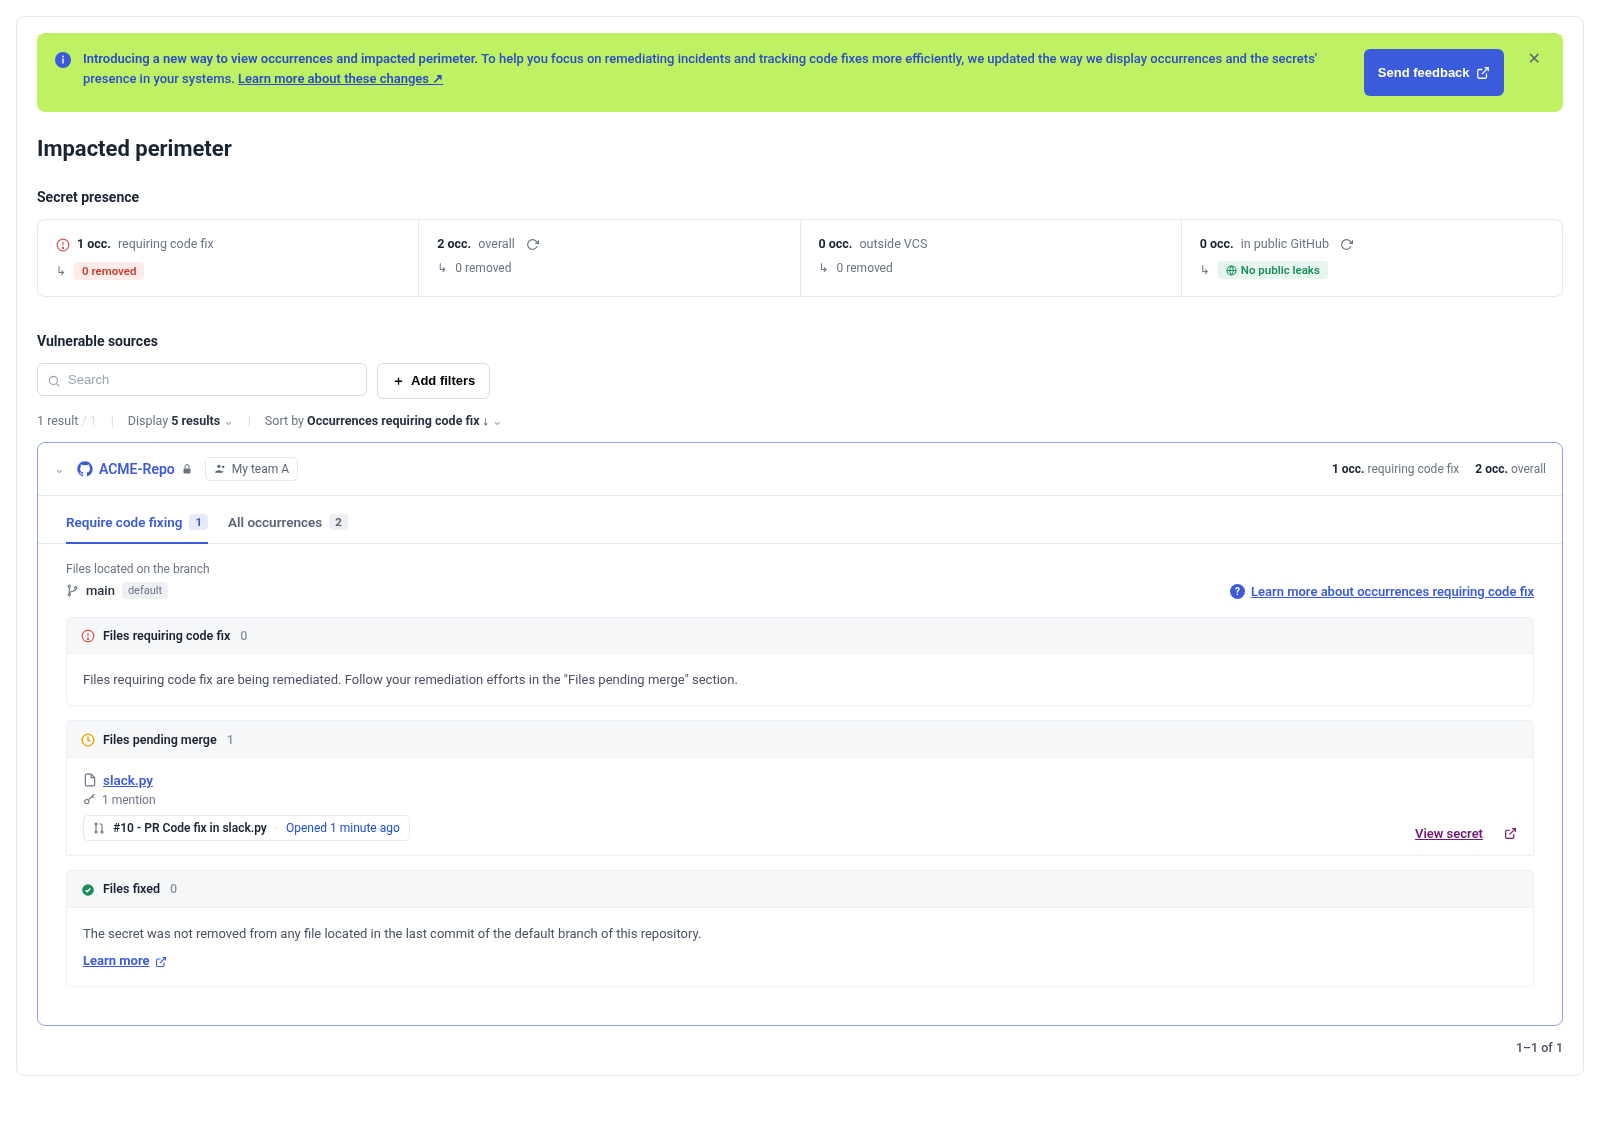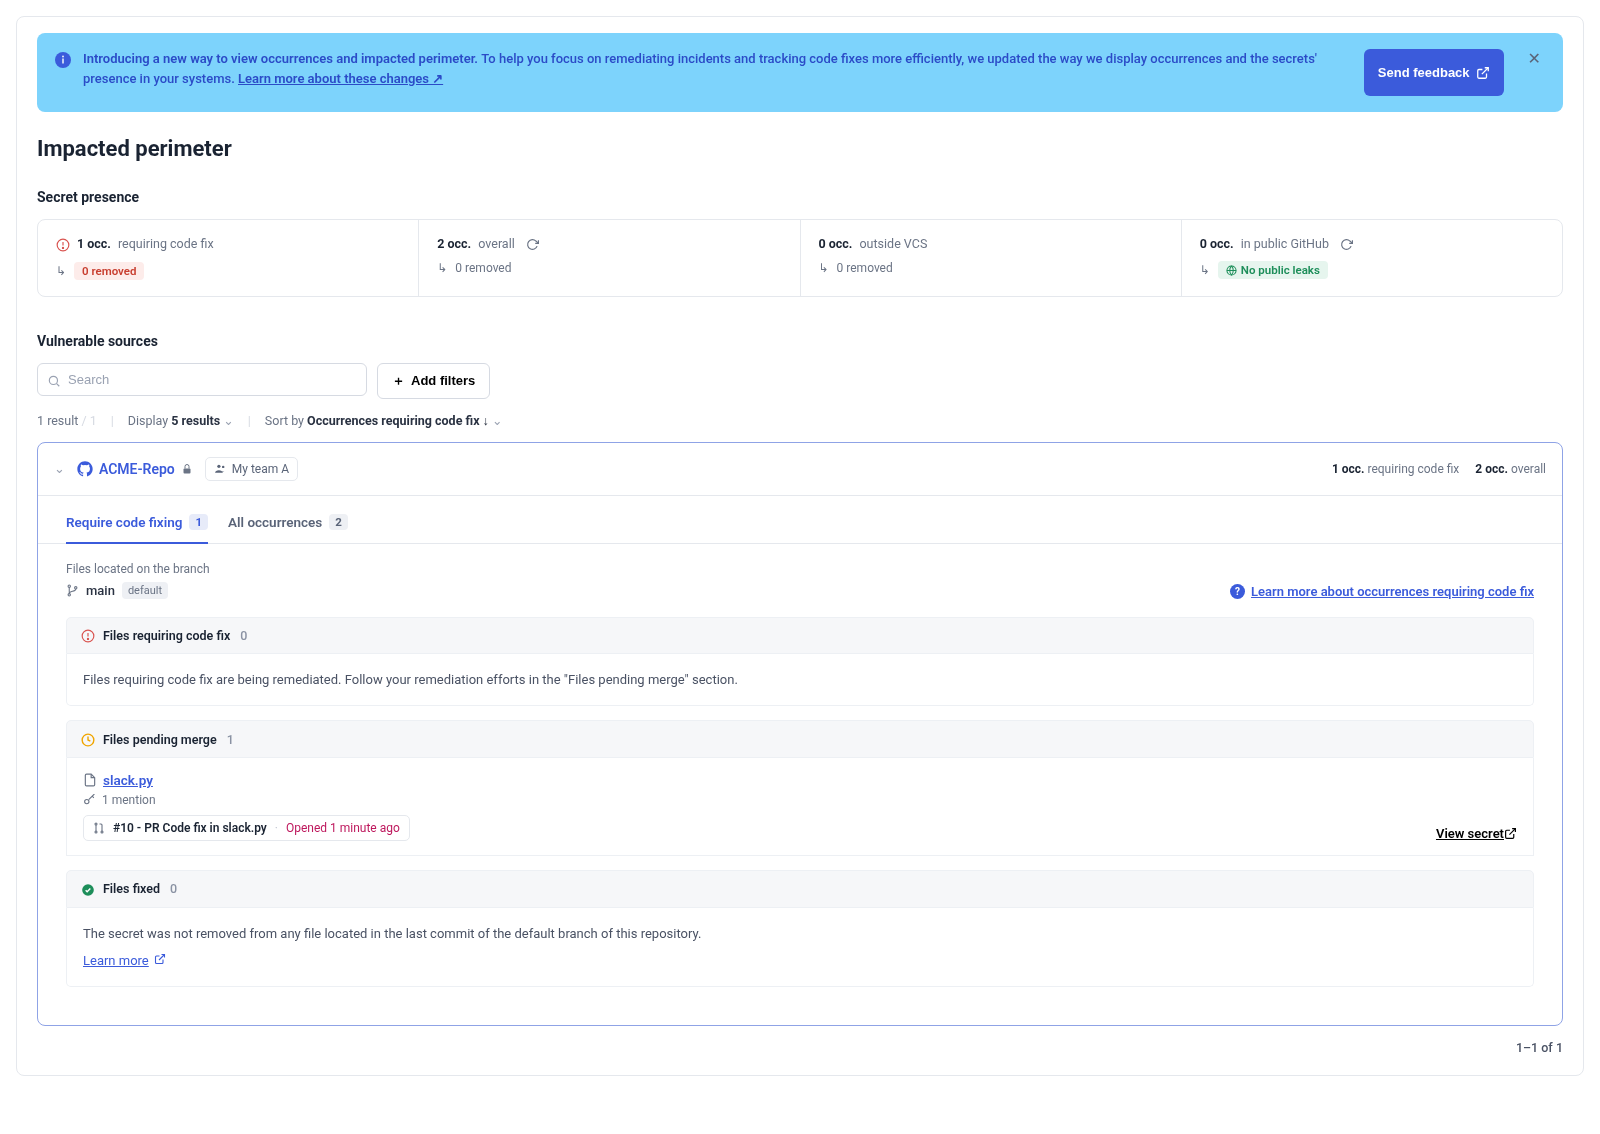--- a/index.html
+++ b/index.html
@@ -7,21 +7,21 @@
     font-family: -apple-system, BlinkMacSystemFont, "Segoe UI", Roboto, sans-serif;
     font-size: 13px;
     color: #1a2332;
     background: #fff;
     padding: 16px;
   }
   .container { border: 1px solid #e5e8ed; border-radius: 8px; padding: 16px 20px 20px; }
 
   
   .banner {
-    background: #7dd3fc;
+    background: #bef264;
     border-radius: 8px;
     padding: 16px 18px;
     display: flex;
     align-items: flex-start;
     gap: 12px;
     margin-bottom: 24px;
     position: relative;
   }
   .banner-icon { color:#3b5bdb; flex-shrink:0; margin-top:2px; }
   .banner-text { flex:1; color:#2b4bc7; font-size:13px; line-height:1.5; font-weight:600; }
@@ -116,24 +116,24 @@
   .file-block { border:1px solid #edf0f4; border-top:none; padding:14px 16px; margin-bottom:14px; }
   .file-row { display:flex; align-items:flex-end; }
   .file-left { flex:1; }
   .file-name { color:#3b5bdb; font-weight:600; display:flex; align-items:center; gap:6px; font-size:13.5px; }
   .mention-row { display:flex; align-items:center; gap:6px; color:#6b7485; font-size:12px; margin-top:5px; }
   .pr-chip {
     display:inline-flex; align-items:center; gap:8px; border:1px solid #e5e8ed;
     border-radius:5px; padding:5px 9px; margin-top:8px; font-size:12px;
   }
   .pr-chip .dot { color:#c4c9d4; }
-  .pr-chip .opened { color:#be185d; }
-  .view-secret { color:#000000; font-weight:600; display:flex; align-items:center; gap:0; font-size:13px; cursor:pointer; }
-
-  .learn-more-inline { color:#3b5bdb; font-weight:400; display:inline-flex; align-items:flex-start; gap:5px; margin-top:12px; cursor:pointer; }
+  .pr-chip .opened { color:#1d4ed8; }
+  .view-secret { color:#701a75; font-weight:600; display:flex; align-items:center; gap:21px; font-size:13px; cursor:pointer; }
+
+  .learn-more-inline { color:#3b5bdb; font-weight:700; display:inline-flex; align-items:flex-end; gap:5px; margin-top:12px; cursor:pointer; }
 
   .pagination { text-align:right; font-size:12.5px; color:#4a5264; margin-top:14px; font-weight:500;}
 
   svg { display:inline-block; vertical-align:middle; }
 </style>
 </head>
 <body>
 
 <div class="container">
 

